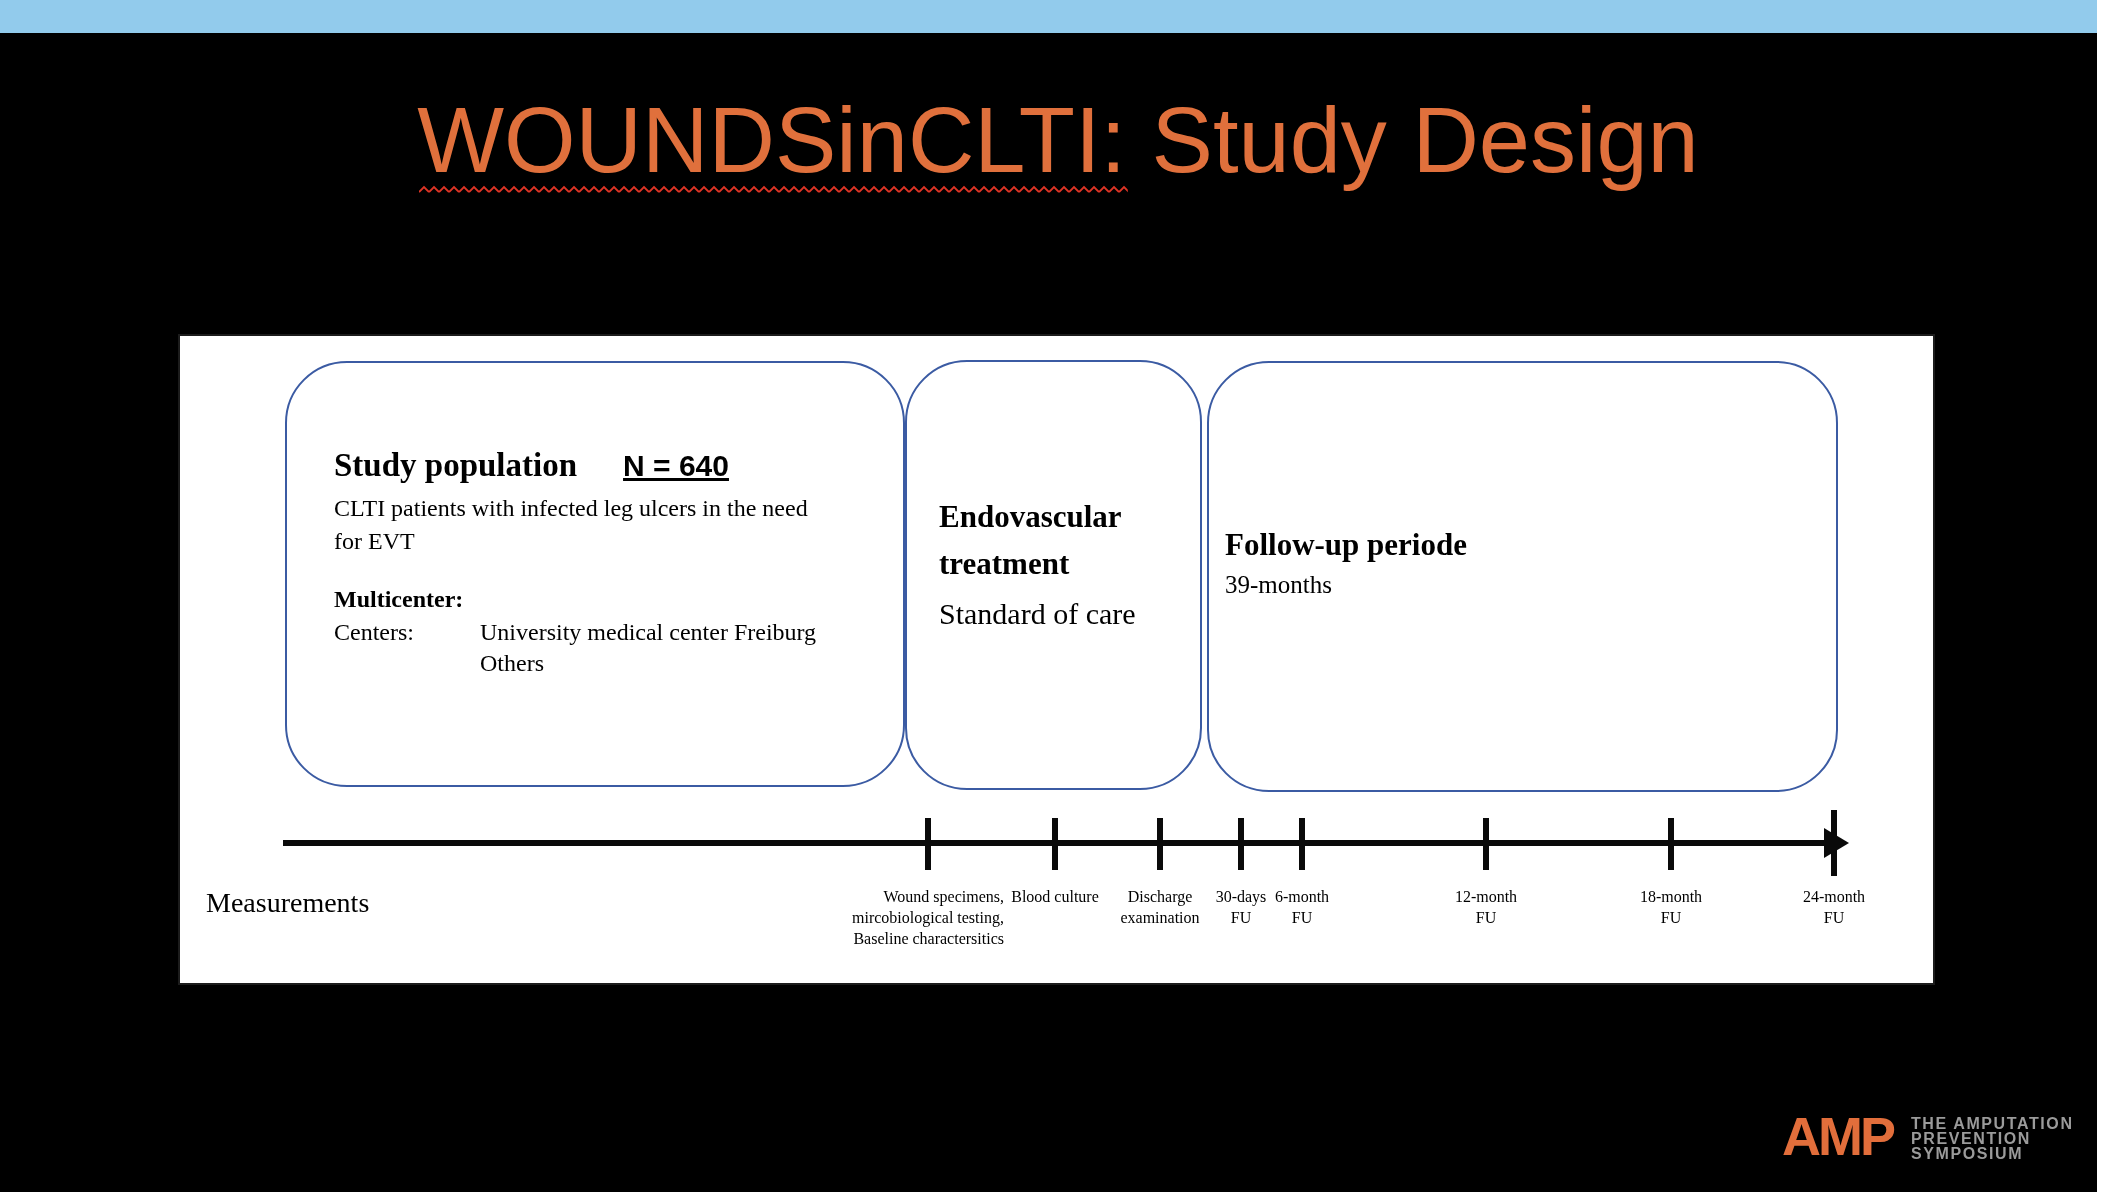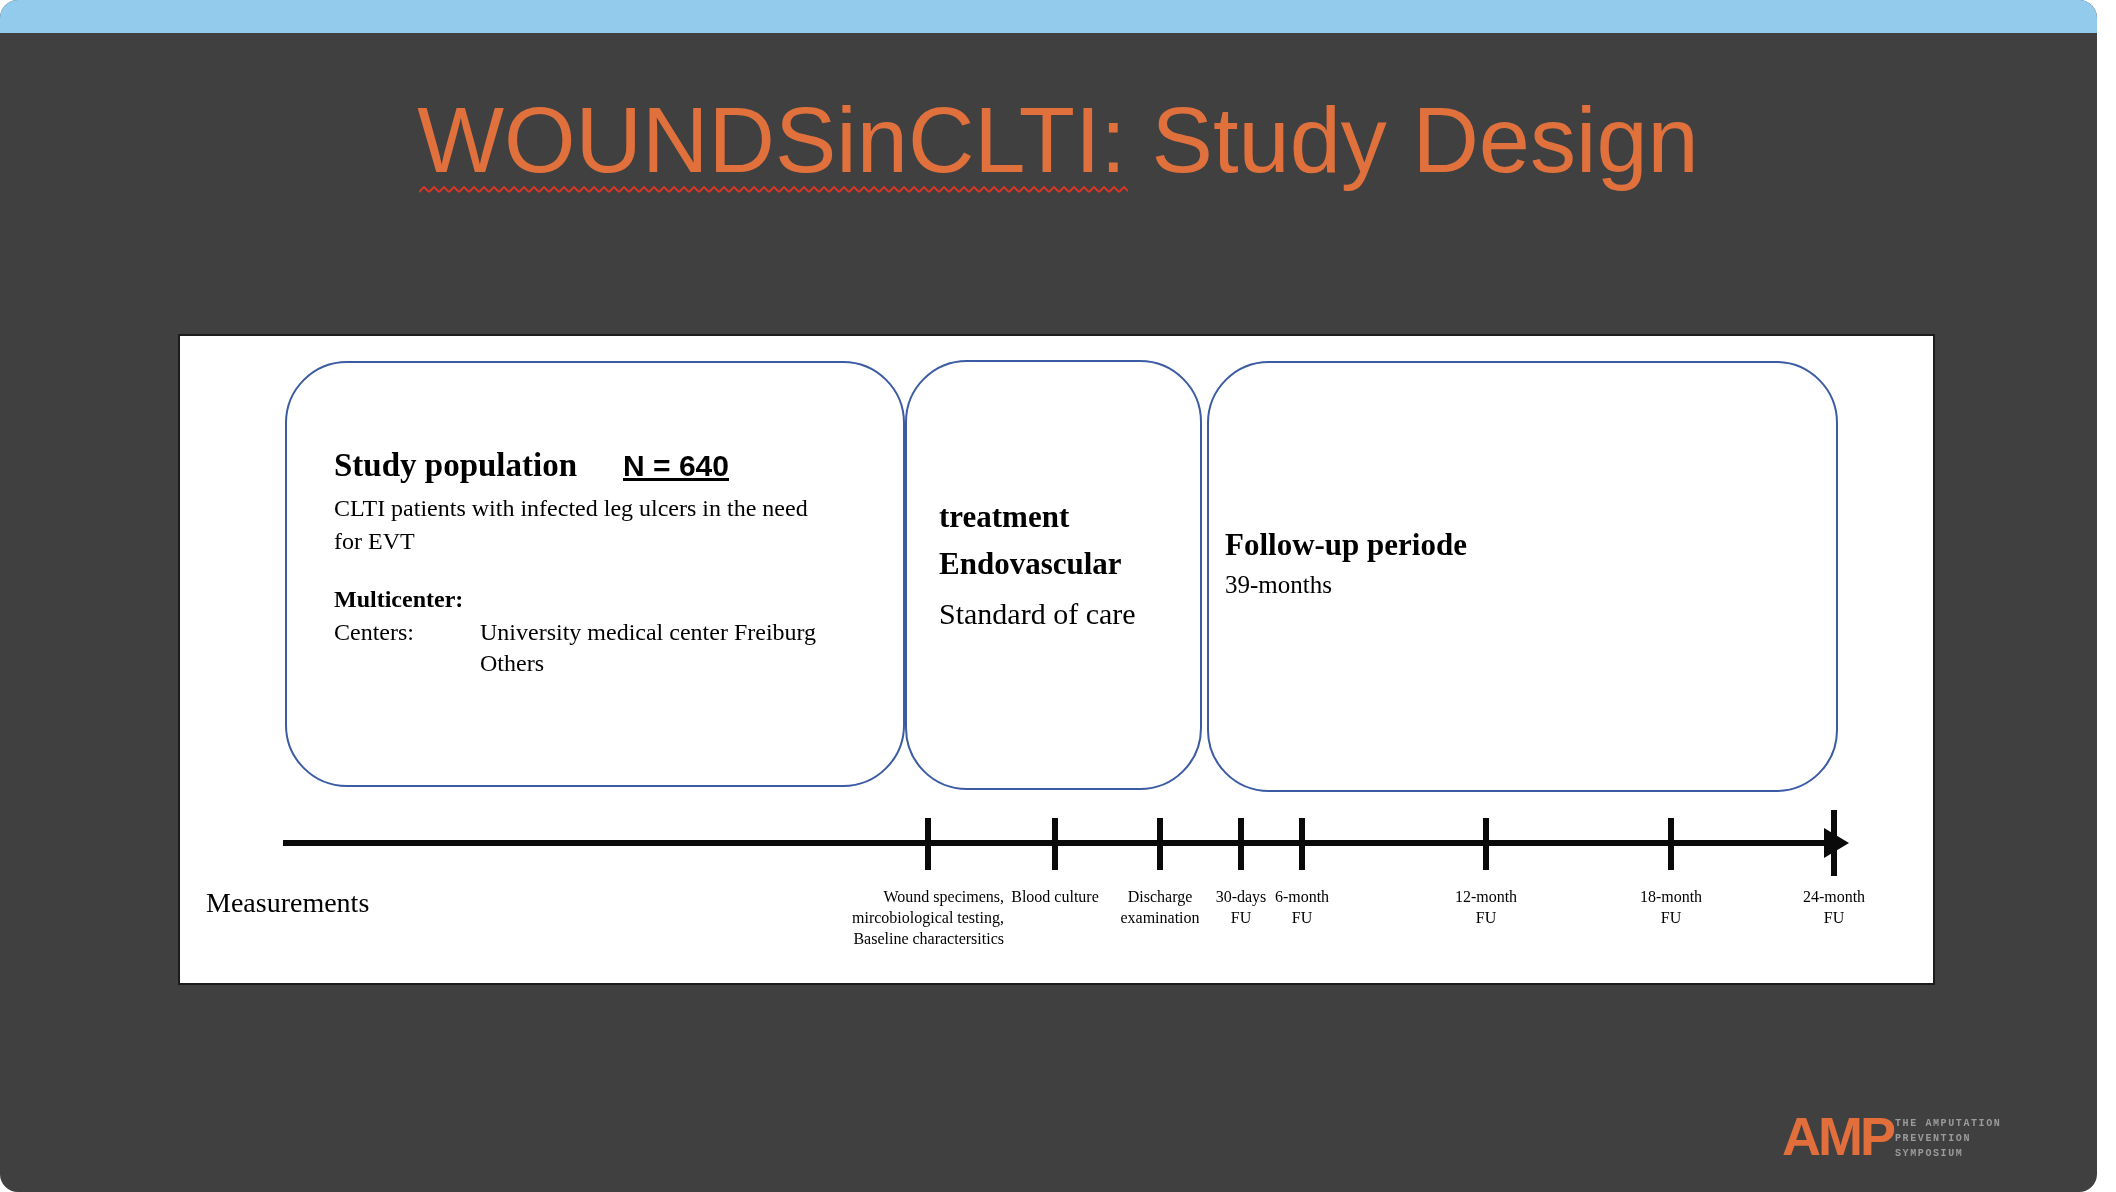--- a/index.html
+++ b/index.html
@@ -1,22 +1,21 @@
 <!DOCTYPE html>
 <html><head>
 <meta charset="utf-8">
 <style>
   html,body{margin:0;padding:0;background:#ffffff;}
   .slide{
     position:relative;
     width:2097px;height:1192px;
-    background:#404040;
+    background:#000000;
     font-family:"Liberation Serif", serif;
     overflow:hidden;
-    border-radius:18px;
   }
   .top-bar{
     position:absolute;left:0;top:0;width:2116px;height:33px;
     background:#92CBEC;
   }
   .title{
     position:absolute;left:0;top:92px;width:2116px;
     margin:0;text-align:center;
     font-family:"Liberation Sans", sans-serif;
     font-size:92px;font-weight:400;line-height:1.05;
@@ -69,23 +68,23 @@
     position:absolute;top:550px;transform:translateX(-50%);
     font-size:16px;line-height:21px;text-align:center;color:#000;
     white-space:nowrap;
   }
   .logo{position:absolute;left:1782px;top:1108px;display:flex;align-items:flex-start;}
   .logo-amp{
     font-family:"Liberation Sans", sans-serif;font-weight:700;
     font-size:54px;line-height:56px;color:#E26E3B;letter-spacing:-3px;
   }
   .logo-tagline{
-    margin-left:2px;margin-top:8px;
-    font-family:Liberation Mono, monospace;font-weight:700;
-    font-size:10px;line-height:15px;letter-spacing:1.6px;color:#9B9B9B;
+    margin-left:18px;margin-top:8px;
+    font-family:Liberation Sans, sans-serif;font-weight:700;
+    font-size:16px;line-height:15px;letter-spacing:1.6px;color:#9B9B9B;
   }
 </style>
 </head>
 <body>
 
 <div class="slide">
 
   <div class="top-bar"></div>
 
   <h1 class="title"><span class="title-word"><span>WOUNDSinCLTI:</span><svg class="squiggle" xmlns="http://www.w3.org/2000/svg" height="10">
@@ -113,22 +112,22 @@
         <span class="centers-label">Centers:</span>
         <span class="centers-value">
           <div>University medical center Freiburg</div>
           <div>Others</div>
         </span>
       </div>
     </div>
 
     <div class="rbox box2">
       <div class="box-heading-2">
+        <div>Endovascular</div>
         <div>treatment</div>
-        <div>Endovascular</div>
       </div>
       <div class="box-sub">Standard of care</div>
     </div>
 
     <div class="rbox box3">
       <div class="box-heading-2">Follow-up periode</div>
       <div class="box-sub">39-months</div>
     </div>
 
     <div class="measurements">Measurements</div>

